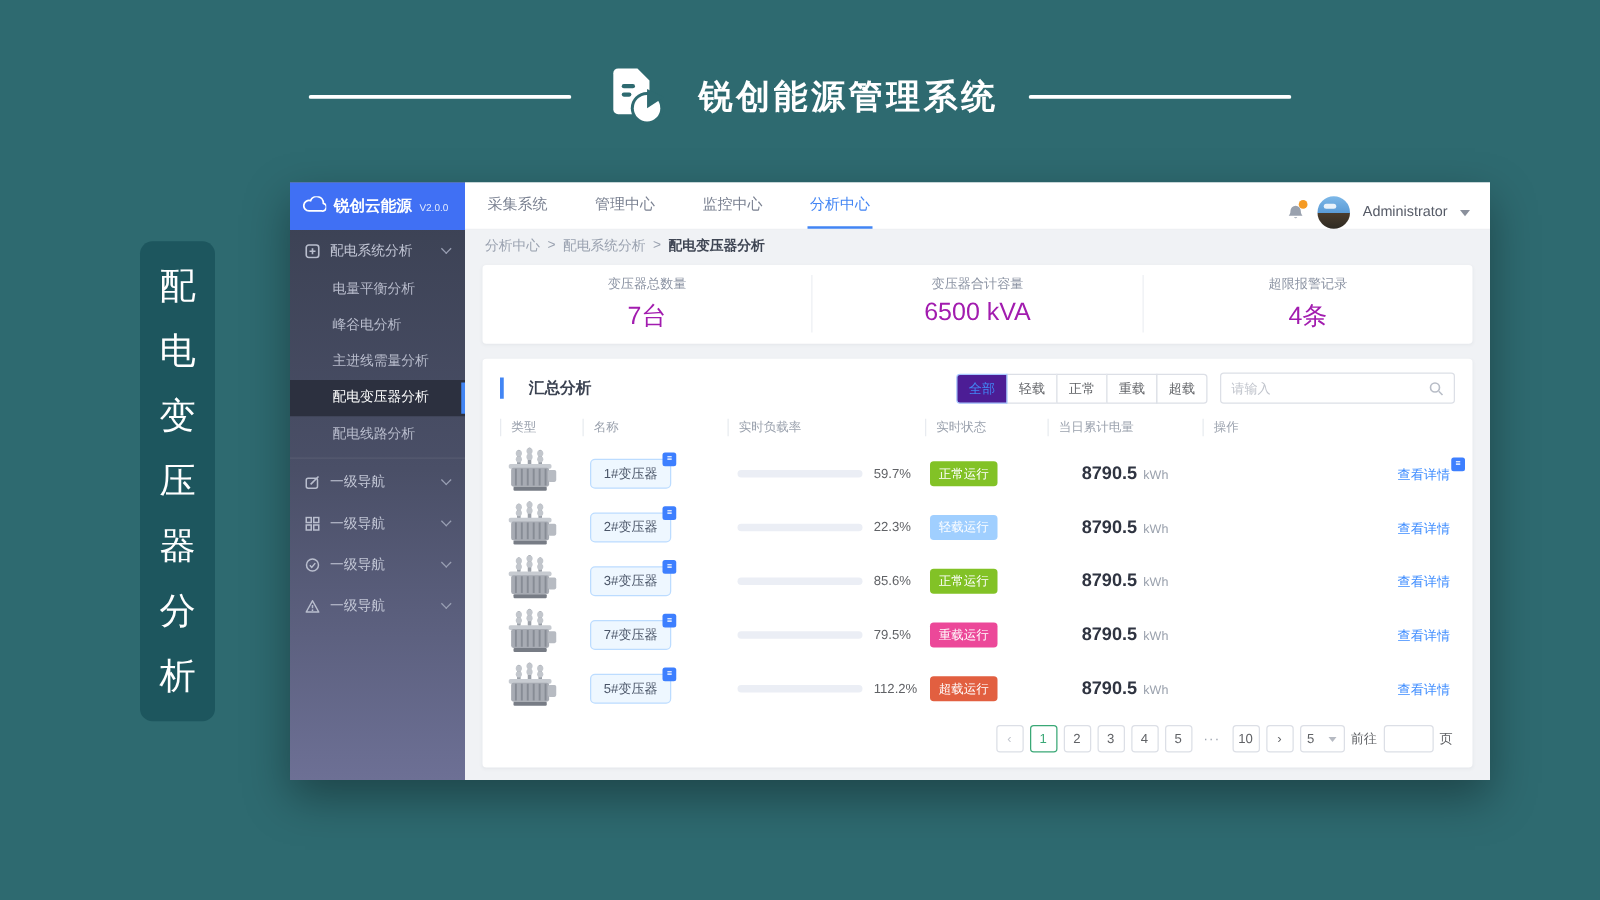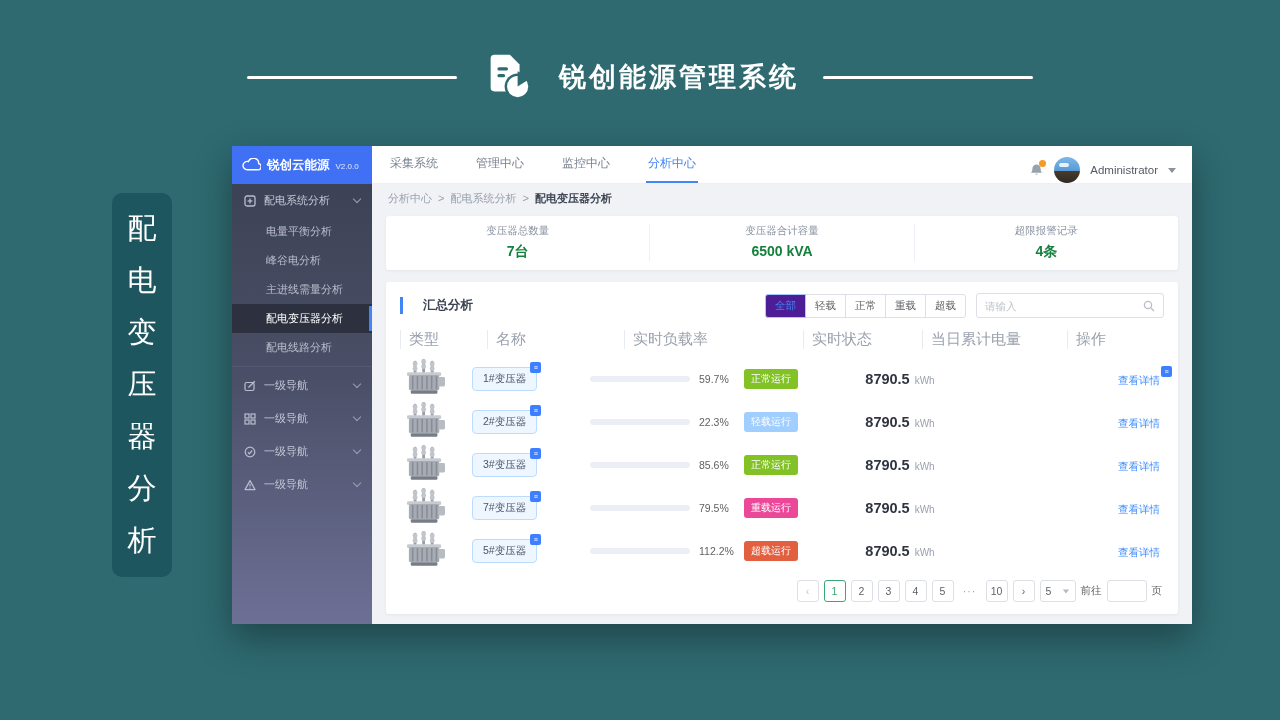--- a/index.html
+++ b/index.html
@@ -58,21 +58,21 @@
   .breadcrumb { height:28px; display:flex; align-items:center; gap:6px; padding:0 16px;
                 font-size:11px; color:#99a1af; }
   .breadcrumb .current { color:#3f4654; font-weight:bold; }
 
   
   .stats { margin:4px 14px 0; background:#fff; border-radius:3px; display:flex; padding:8px 0 9px;
            box-shadow:0 1px 3px rgba(31,45,61,.06); }
   .stat { flex:1; text-align:center; }
   .stat + .stat { border-left:1px solid #edf0f4; }
   .stat-label { font-size:10.5px; color:#8b93a3; margin-bottom:5px; }
-  .stat-value { font-size:14px; font-weight:bold; color:#15803d; }
+  .stat-value { font-size:20px; font-weight:normal; color:#a21caf; }
 
   
   .content { margin:12px 14px 10px; background:#fff; border-radius:3px; flex:1;
              display:flex; flex-direction:column; padding:11px 14px 8px;
              box-shadow:0 1px 3px rgba(31,45,61,.06); }
   .content-head { display:flex; align-items:center; justify-content:space-between; margin-bottom:12px; }
   .section-title { font-size:12.5px; font-weight:bold; color:#3b4251; padding-left:20px; border-left:3px solid #4285f4; }
   .filters { display:flex; align-items:center; gap:10px; }
   .btn-group { display:flex; }
   .fbtn { min-width:35px; padding:4px 9px; font-size:10.5px; border:1px solid #dcdfe6; background:#fff;
@@ -81,21 +81,21 @@
   .fbtn:last-child { border-radius:0 3px 3px 0; }
   .fbtn.active { color:#4285f4; border-color:#a8c9ff; background:#4c1d95; position:relative; z-index:1; }
   .search-box { width:188px; height:25px; border:1px solid #dcdfe6; border-radius:3px;
                 display:flex; align-items:center; padding:0 8px; background:#fff; }
   .search-box input { border:0; outline:0; flex:1; font-size:10.5px; color:#303133; min-width:0; }
   .search-box input::placeholder { color:#c0c4cc; }
 
   
   .table { flex:1; }
   .thead, .trow { display:grid; grid-template-columns:66px 116px 158px 98px 124px 1fr; align-items:center; }
-  .thead { font-size:15px; color:#9aa1ad; padding-bottom:8px;gap:21px; }
+  .thead { font-size:10px; color:#9aa1ad; padding-bottom:8px; }
   .thead span { border-left:1px solid #e8ebf0; padding-left:8px; }
   .trow { height:43px; }
   .cell-type { padding-left:4px; }
   .transformer { width:44px; height:38px; }
   .cell-name { padding-left:6px; }
   .name-pill { position:relative; display:inline-block; border:1px solid #bcdcff; background:#eef7ff;
                color:#4a5568; font-size:10.5px; padding:4px 10px; border-radius:4px; cursor:pointer; }
   .mini-badge { position:absolute; right:-5px; top:-6px; width:11px; height:11px; border-radius:2px;
                 background:#3d7fff; color:#fff; font-size:7px; line-height:11px; text-align:center; }
   .cell-load { display:flex; align-items:center; gap:9px; padding-left:8px; }

